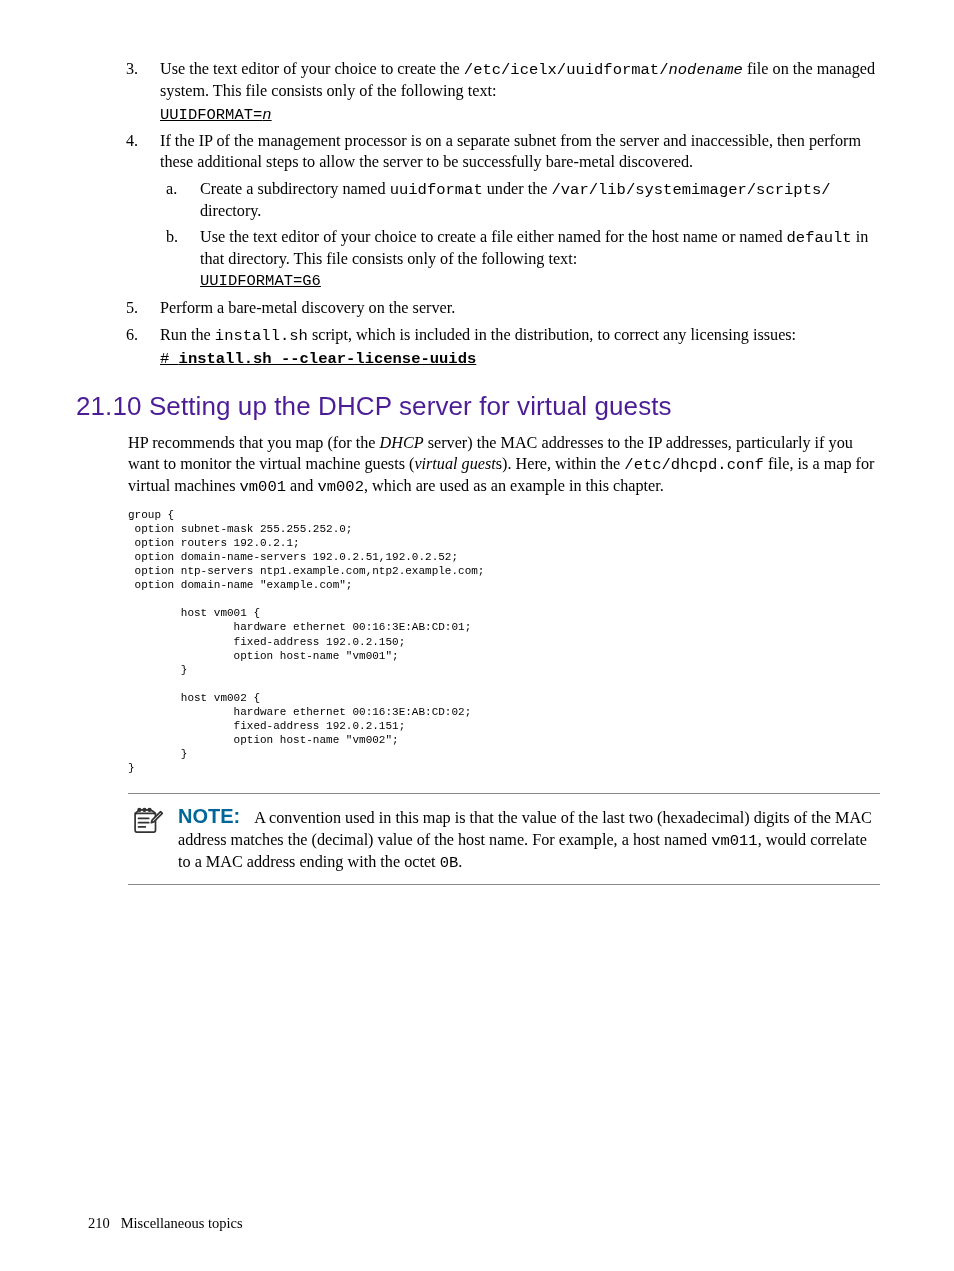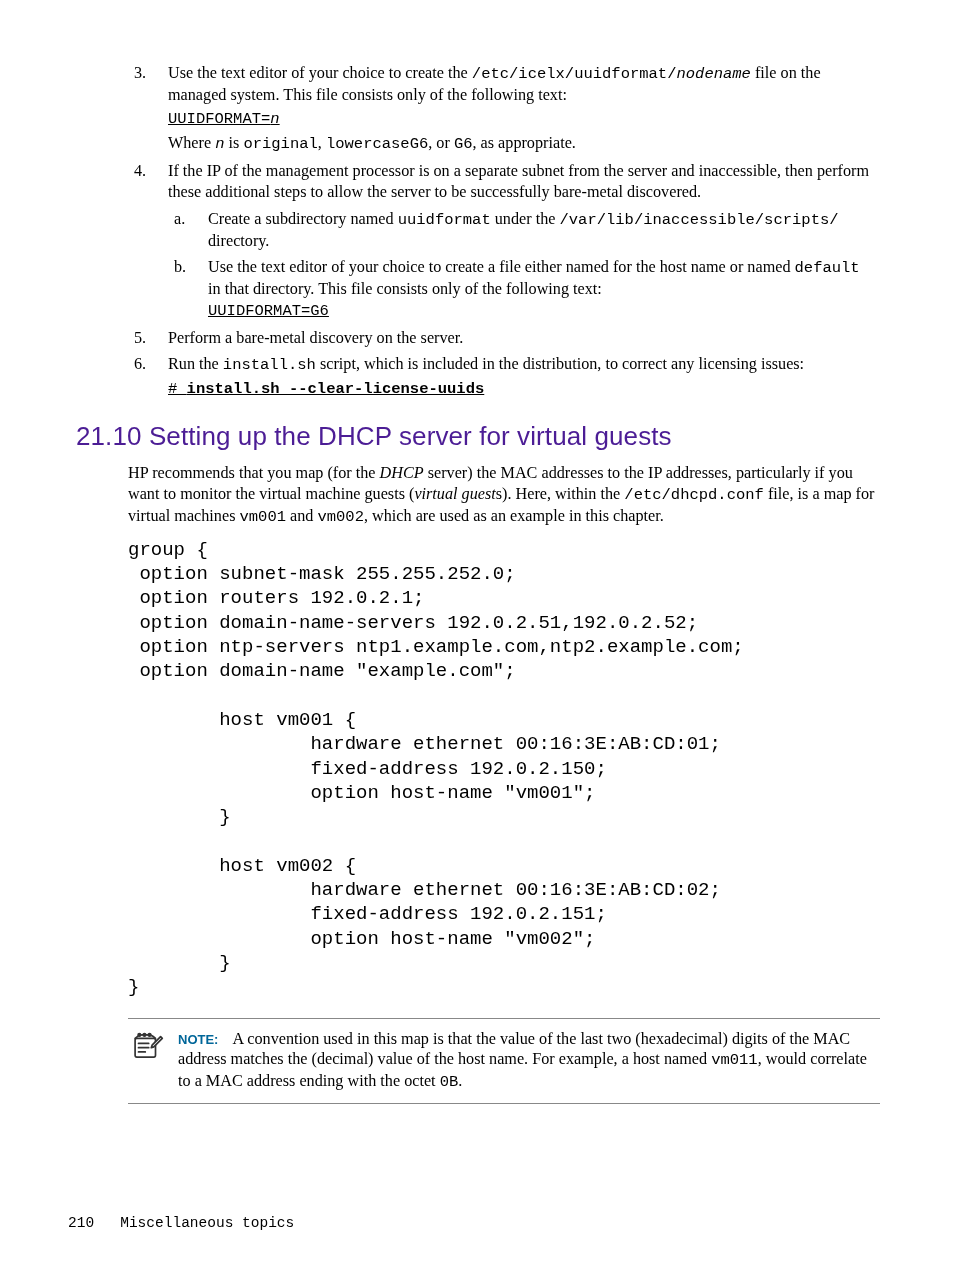--- a/index.html
+++ b/index.html
@@ -27,21 +27,21 @@
   }
   .mono-italic {
     font-family: 'Courier New', Courier, monospace;
     font-style: italic;
     font-size: 15.5px;
   }
   .italic { font-style: italic; }
   .bold { font-weight: bold; }
 
   ol.main-list {
-    margin: 8px;
+    margin: 0;
     padding: 0 0 0 84px;
     list-style: none;
     counter-reset: mainli 2;
   }
   ol.main-list > li {
     position: relative;
     margin-bottom: 6px;
     counter-increment: mainli;
   }
   ol.main-list > li::before {
@@ -78,21 +78,21 @@
     margin: 20px 0 10px 0;
     letter-spacing: 0.1px;
   }
 
   .body-block {
     margin-left: 52px;
   }
 
   pre.codeblock {
     font-family: 'Courier New', Courier, monospace;
-    font-size: 19px;
+    font-size: 11px;
     margin: 10px 0 8px 0;
     white-space: pre;
     line-height: 1.28;
   }
 
   .note-wrap {
     margin: 18px 0 0 0;
     border-top: 1.2px solid #888;
     border-bottom: 1.2px solid #888;
     padding: 10px 0 10px 0;
@@ -108,56 +108,53 @@
   }
   .note-icon svg { width: 34px; height: 30px; }
   .note-body {
     flex: 1;
     margin-left: 0;
   }
   .note-label {
     font-family: Arial, Helvetica, sans-serif;
     color: #006699;
     font-weight: 700;
-    font-size: 13px;
+    font-size: 20px;
     margin-right: 14px;
   }
 
   .footer {
     position: absolute;
-    left: 68px;
+    left: 88px;
     bottom: 38px;
     font-size: 14.5px;
-    font-family: Liberation Mono, monospace;
+    font-family: Liberation Serif, serif;
   }
 </style>
 </head>
 <body>
 
 <div class="page">
 
   <ol class="main-list">
 
     <li>
       <div class="para">
         <span>Use the text editor of your choice to create the </span><span class="mono">/etc/icelx/uuidformat/</span><span class="mono-italic">nodename</span><span> file on the managed system. This file consists only of the following text:</span>
       </div>
       <div class="code-line mono">
         <span>UUIDFORMAT=</span><span class="mono-italic">n</span>
       </div>
-      <div class="para">
-        <span>Where </span><span class="mono-italic">n</span><span> is </span><span class="mono">original</span><span>, </span><span class="mono">lowercaseG6</span><span>, or </span><span class="mono">G6</span><span>, as appropriate.</span>
-      </div>
     </li>
 
     <li>
       <div class="para">If the IP of the management processor is on a separate subnet from the server and inaccessible, then perform these additional steps to allow the server to be successfully bare-metal discovered.</div>
       <ol class="sub-list">
         <li>
-          <span>Create a subdirectory named </span><span class="mono">uuidformat</span><span> under the </span><span class="mono">/var/lib/inaccessible/scripts/</span><span> directory.</span>
+          <span>Create a subdirectory named </span><span class="mono">uuidformat</span><span> under the </span><span class="mono">/var/lib/systemimager/scripts/</span><span> directory.</span>
         </li>
         <li>
           <span>Use the text editor of your choice to create a file either named for the host name or named </span><span class="mono">default</span><span> in that directory. This file consists only of the following text:</span>
           <div class="code-line mono">UUIDFORMAT=G6</div>
         </li>
       </ol>
     </li>
 
     <li>
       <div class="para">Perform a bare-metal discovery on the server.</div>

